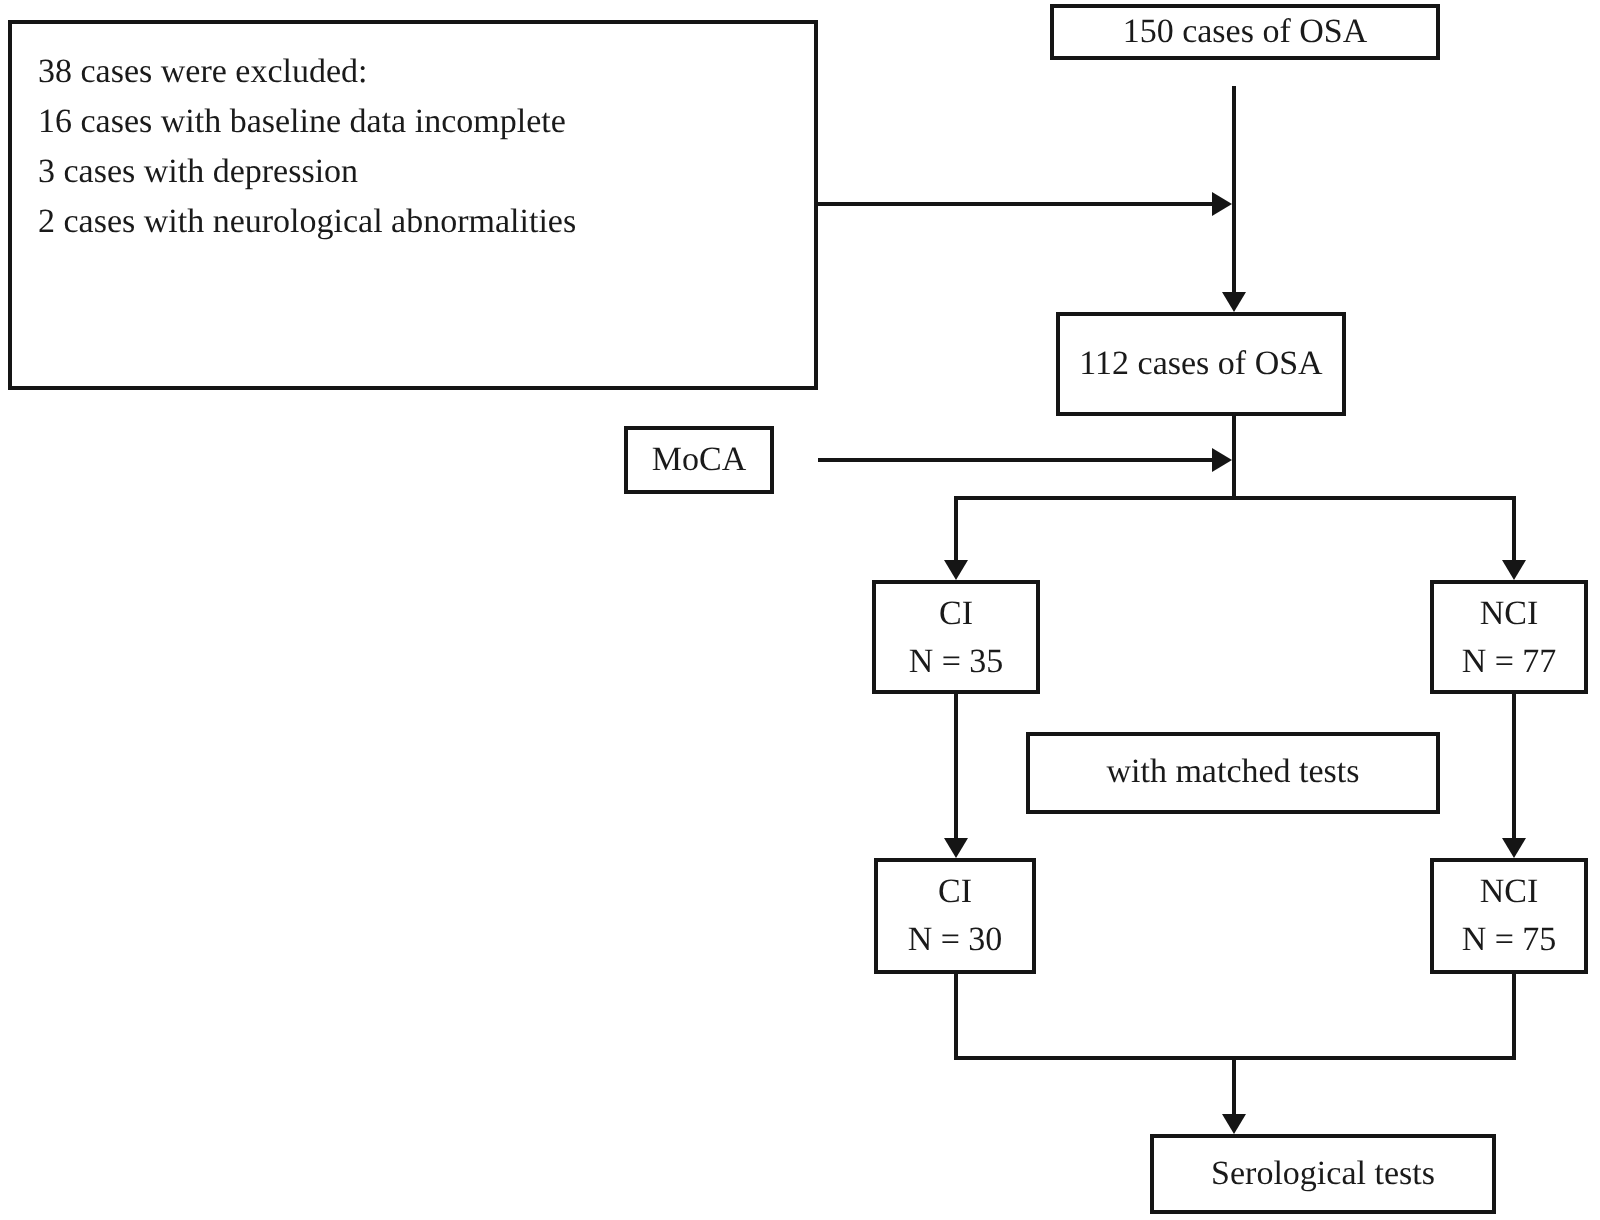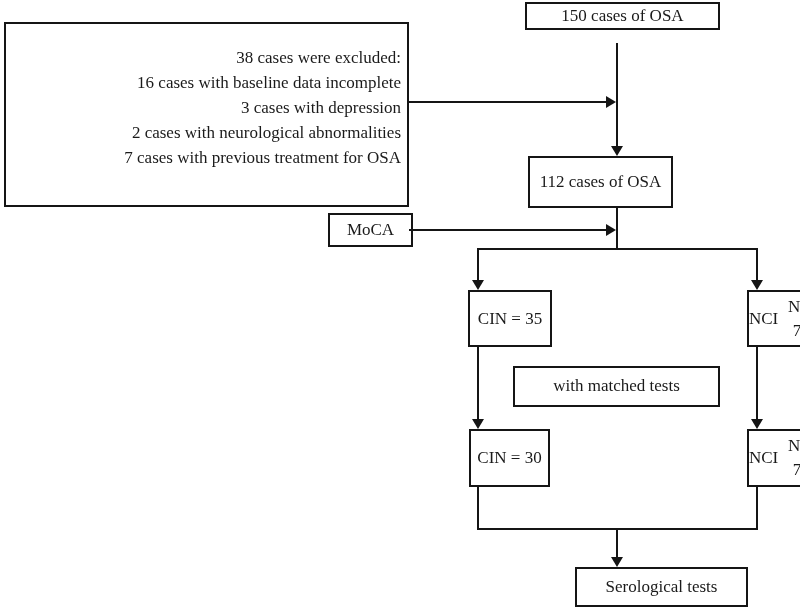--- a/index.html
+++ b/index.html
@@ -17,27 +17,26 @@
     box-sizing: border-box;
     border: 2px solid #151515;
     background: #ffffff;
     display: flex;
     align-items: center;
     justify-content: center;
     text-align: center;
     font-size: 17px;
     line-height: 1.3;
   }
-  .box.two-line { flex-direction: row; line-height: 24px; margin-left: 32px; }
+  .box.two-line { flex-direction: column; line-height: 24px; }
   .box.excl {
     display: block;
-    text-align: right;
-    padding: 21px 6px 0 13px;
+    text-align: left;
+    padding: 11px 6px 0 13px;
     line-height: 25px;
-    margin-top: 12px;
   }
   .line { position: absolute; background: #151515; }
   .arr-down {
     position: absolute; width: 0; height: 0;
     border-left: 6px solid transparent;
     border-right: 6px solid transparent;
     border-top: 10px solid #151515;
   }
   .arr-right {
     position: absolute; width: 0; height: 0;
@@ -49,32 +48,31 @@
 </head>
 <body>
 
 <div class="canvas">
 
   <div class="box excl" style="left:4px; top:10px; width:405px; height:185px;">
     <div>38 cases were excluded:</div>
     <div>16 cases with baseline data incomplete</div>
     <div>3 cases with depression</div>
     <div>2 cases with neurological abnormalities</div>
-    <div>7 cases with previous treatment for OSA</div>
   </div>
 
   <div class="box" style="left:525px; top:2px; width:195px; height:28px;">
     <span>150 cases of OSA</span>
   </div>
 
   <div class="box" style="left:528px; top:156px; width:145px; height:52px;">
     <span>112 cases of OSA</span>
   </div>
 
-  <div class="box" style="left:328px; top:213px; width:85px; height:34px;">
+  <div class="box" style="left:312px; top:213px; width:75px; height:34px;">
     <span>MoCA</span>
   </div>
 
   <div class="box two-line" style="left:436px; top:290px; width:84px; height:57px;">
     <div>CI</div>
     <div>N = 35</div>
   </div>
 
   <div class="box two-line" style="left:715px; top:290px; width:79px; height:57px;">
     <div>NCI</div>

